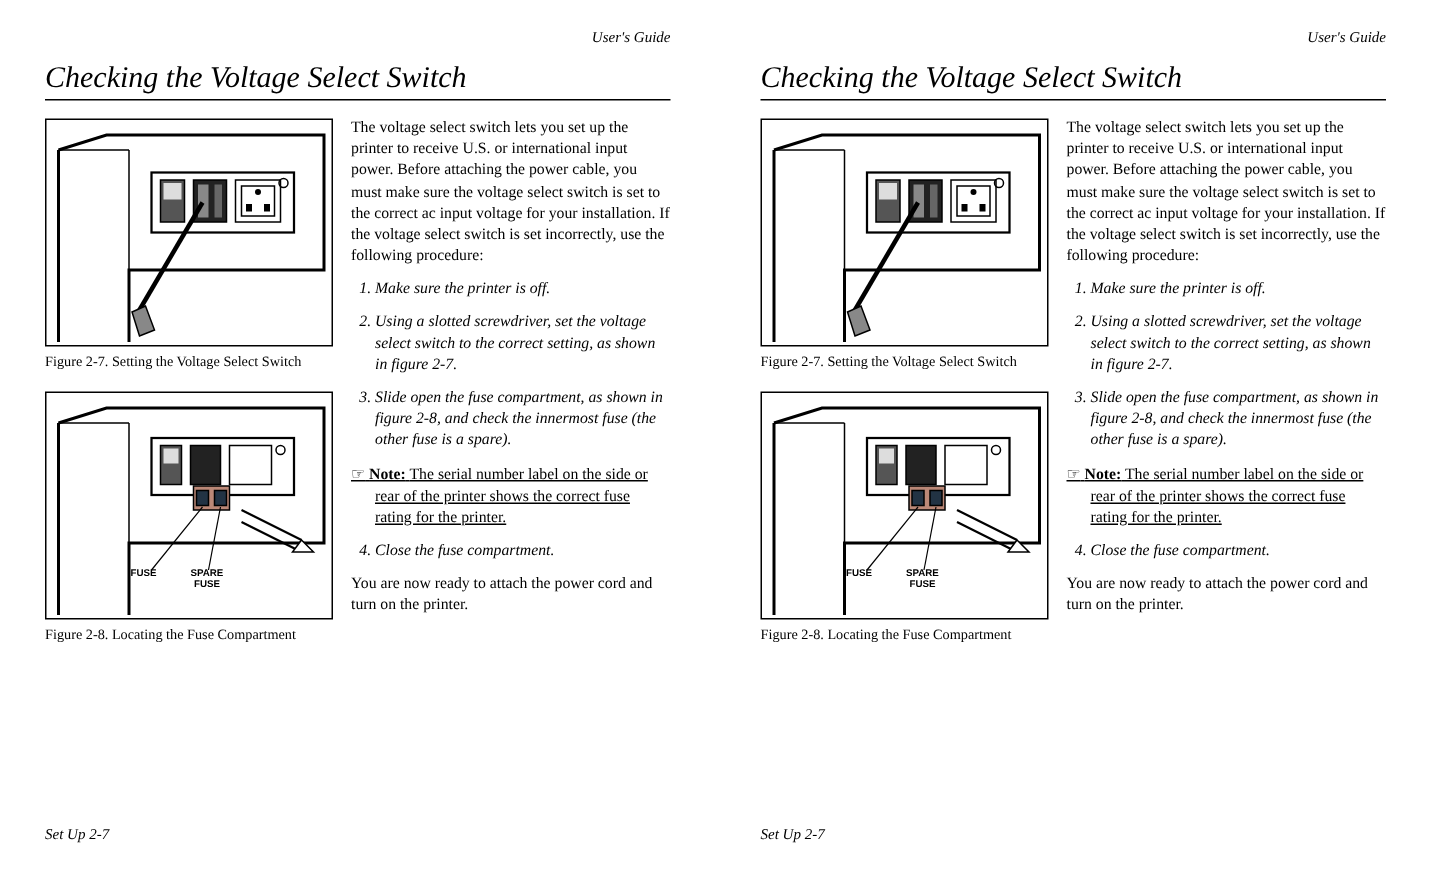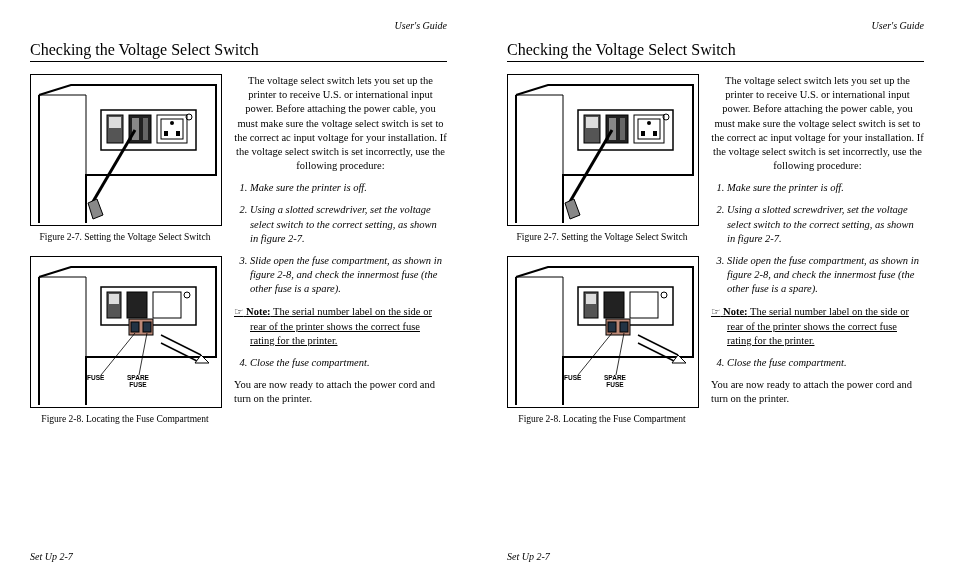--- a/index.html
+++ b/index.html
@@ -26,21 +26,22 @@
     display: flex;
     flex-direction: column;
   }
   .running-head {
     text-align: right;
     font-style: italic;
     font-size: 10px;
     margin-bottom: 10px;
   }
   .section-title {
-    font-size: 16px;
+    font-style: italic;
+    font-size: 20px;
     font-weight: normal;
     border-bottom: 1px solid #000;
     padding-bottom: 2px;
     margin: 0 0 12px 0;
   }
   .content-row {
     display: flex;
     gap: 14px;
   }
   .left-col {
@@ -56,24 +57,23 @@
     border: 1px solid #000;
     width: 190px;
     height: 150px;
     background: #fff;
     position: relative;
     overflow: hidden;
   }
   .fig svg { display:block; }
   .fig-caption {
     font-size: 9.5px;
-    text-align: center;
     margin: 6px 0 14px 0;
   }
-  .intro { margin: 0 0 8px 0; text-align: center; }
+  .intro { margin: 0 0 8px 0; }
   ol.steps {
     margin: 0 0 8px 0;
     padding-left: 16px;
     font-style: italic;
   }
   ol.steps li { margin-bottom: 8px; }
   .note-row {
     margin: 0 0 8px 0;
     padding-left: 16px;
     text-indent: -16px;

